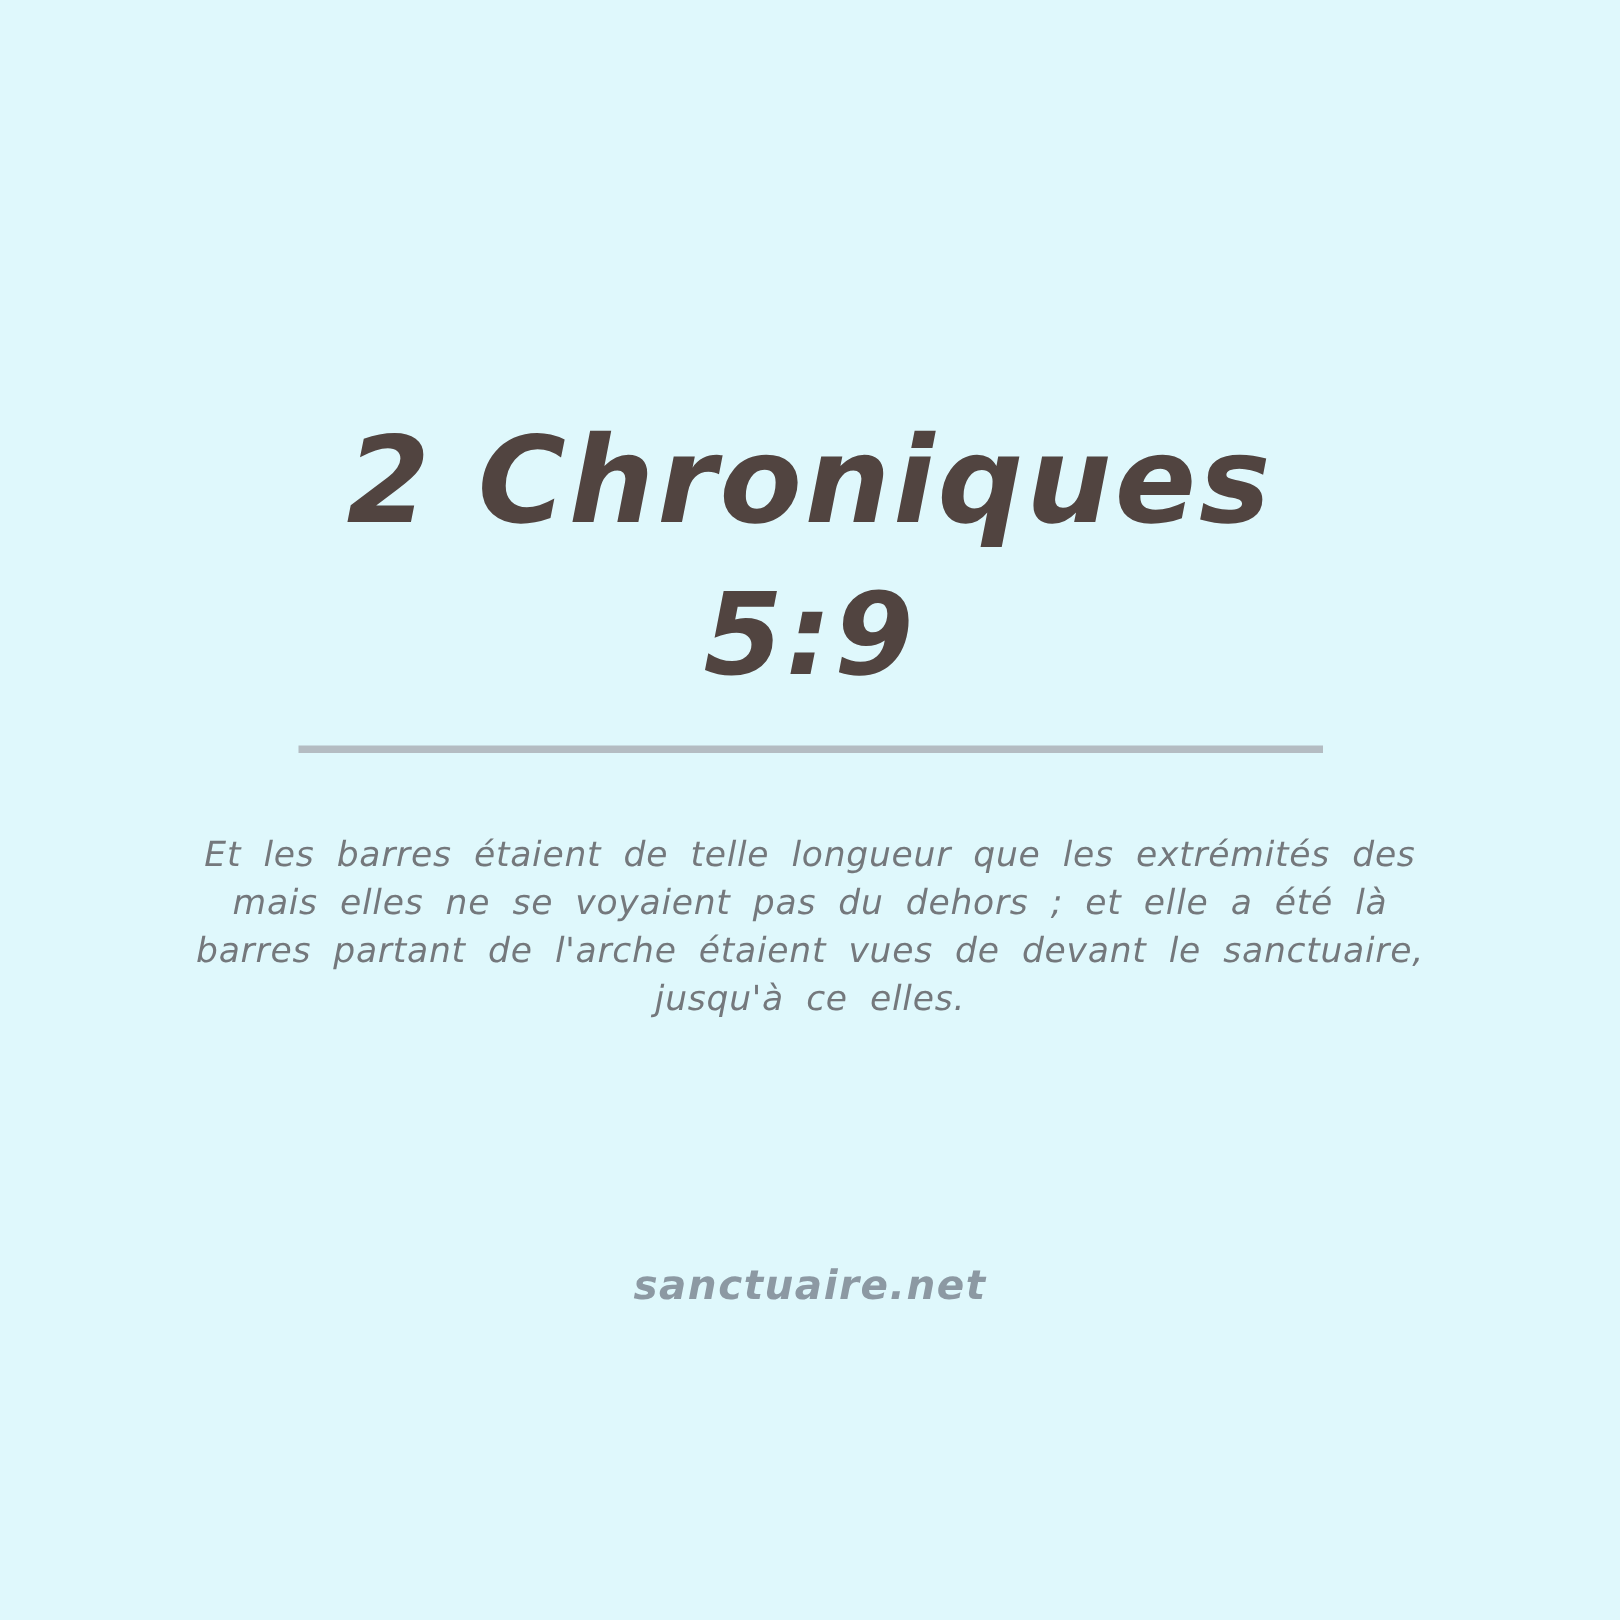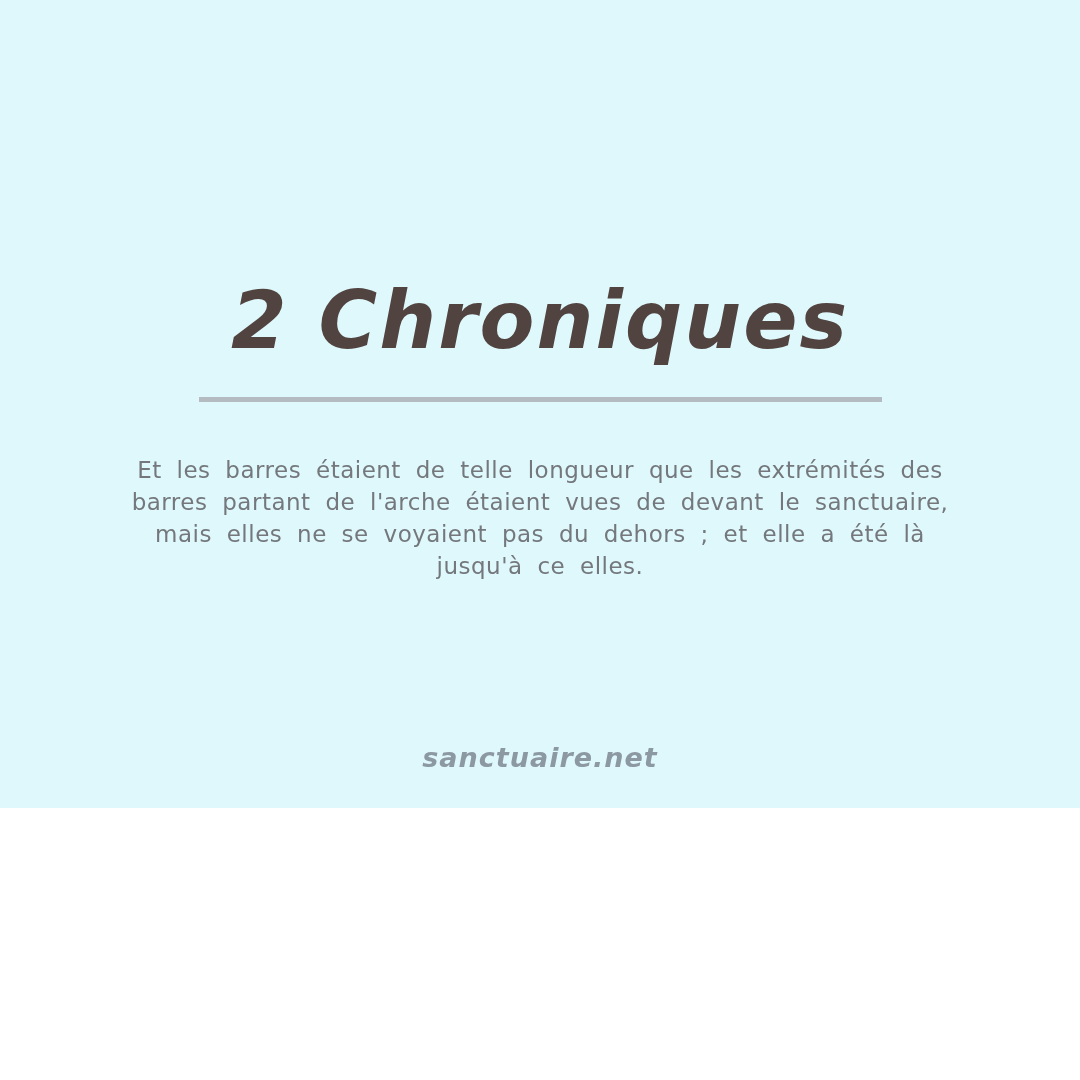--- a/index.html
+++ b/index.html
@@ -6,21 +6,21 @@
 
   html, body {
     width: 1080px;
     height: 1080px;
     overflow: hidden;
     font-family: "DejaVu Sans", sans-serif;
   }
 
   .canvas {
     width: 1080px;
-    height: 808px;
+    height: 1080px;
     background: #dff8fc;
     display: flex;
     flex-direction: column;
     align-items: center;
   }
 
   .title-block {
     margin-top: 268px;
     text-align: center;
     color: #514440;
@@ -44,20 +44,21 @@
     width: 683px;
     height: 5px;
     background: #b4bcc2;
     border: none;
   }
 
   .verse-block {
     margin-top: 52px;
     text-align: center;
     color: #74787c;
+    font-style: italic;
     font-size: 23px;
     line-height: 32px;
     letter-spacing: 0.5px;
     word-spacing: 7px;
     font-weight: 500;
   }
 
   .footer {
     margin-top: 160px;
     color: #8c99a3;
@@ -67,26 +68,27 @@
     font-weight: bold;
   }
 </style>
 </head>
 <body>
 
 <div class="canvas" style="background: rgb(223, 248, 252);">
 
   <div class="title-block">
     <div class="book-title" style="color: rgb(81, 68, 64);">2 Chroniques</div>
+    <div class="verse-reference" style="color: rgb(81, 68, 64);">5:9</div>
   </div>
 
   <div class="divider" style="background: rgb(180, 188, 194);"></div>
 
   <div class="verse-block">
     <div style="color: rgb(116, 120, 124);">Et les barres étaient de telle longueur que les extrémités des</div>
+    <div style="color: rgb(116, 120, 124);">mais elles ne se voyaient pas du dehors ; et elle a été là</div>
     <div style="color: rgb(116, 120, 124);">barres partant de l'arche étaient vues de devant le sanctuaire,</div>
-    <div style="color: rgb(116, 120, 124);">mais elles ne se voyaient pas du dehors ; et elle a été là</div>
     <div style="color: rgb(116, 120, 124);">jusqu'à ce elles.</div>
   </div>
 
   <div class="footer" style="color: rgb(140, 153, 163);">sanctuaire.net</div>
 
 </div>
 
 </body></html>

